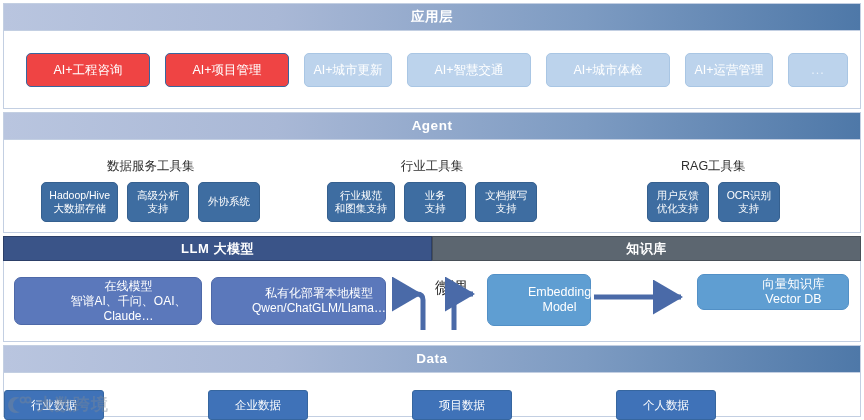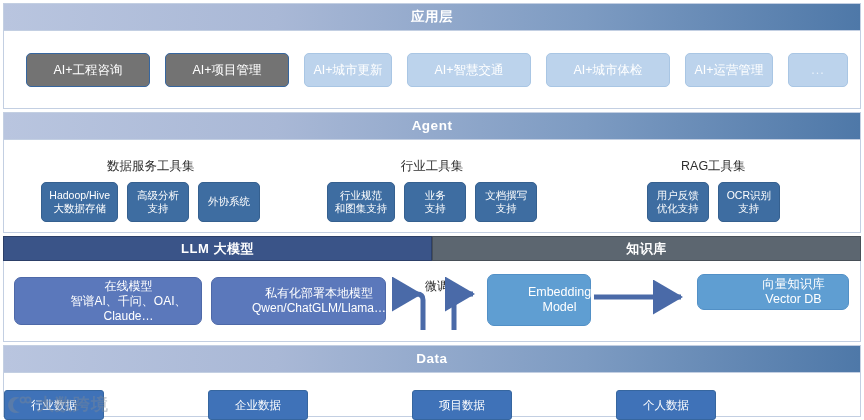--- a/index.html
+++ b/index.html
@@ -81,21 +81,21 @@
     border-radius: 5px;
     display: flex;
     align-items: center;
     justify-content: center;
     font-size: 12.5px;
     color: #ffffff;
     white-space: nowrap;
     box-sizing: border-box;
   }
   .app-pill.solid {
-    background: #737373;
+    background: #ef4444;
     border: 1px solid #36669f;
     flex: 0 0 124px;
   }
   .app-pill.light {
     background: #bcd3ec;
     border: 1px solid #a9c6e4;
     color: #ffffff;
     flex: 0 0 88px;
   }
   .app-pill.light.wide { flex: 0 0 124px; }
@@ -207,23 +207,24 @@
   .model-box.cyan {
     background: #5f9ed2;
     border: 1px solid #5290c6;
     font-size: 12.5px;
   }
   .model-box .l1 { display: block; }
   .model-box .l2 { display: block; }
 
   .tune-label {
     position: absolute;
-    font-size: 12px;
+    font-size: 16px;
     color: #1f1f1f;
     white-space: nowrap;
+    margin-left: 10px;
   }
 
   
   .data-row {
     position: absolute;
     top: 0; left: 0; right: 0; bottom: 0;
     display: flex;
     align-items: center;
     justify-content: flex-start;
     gap: 104px;

